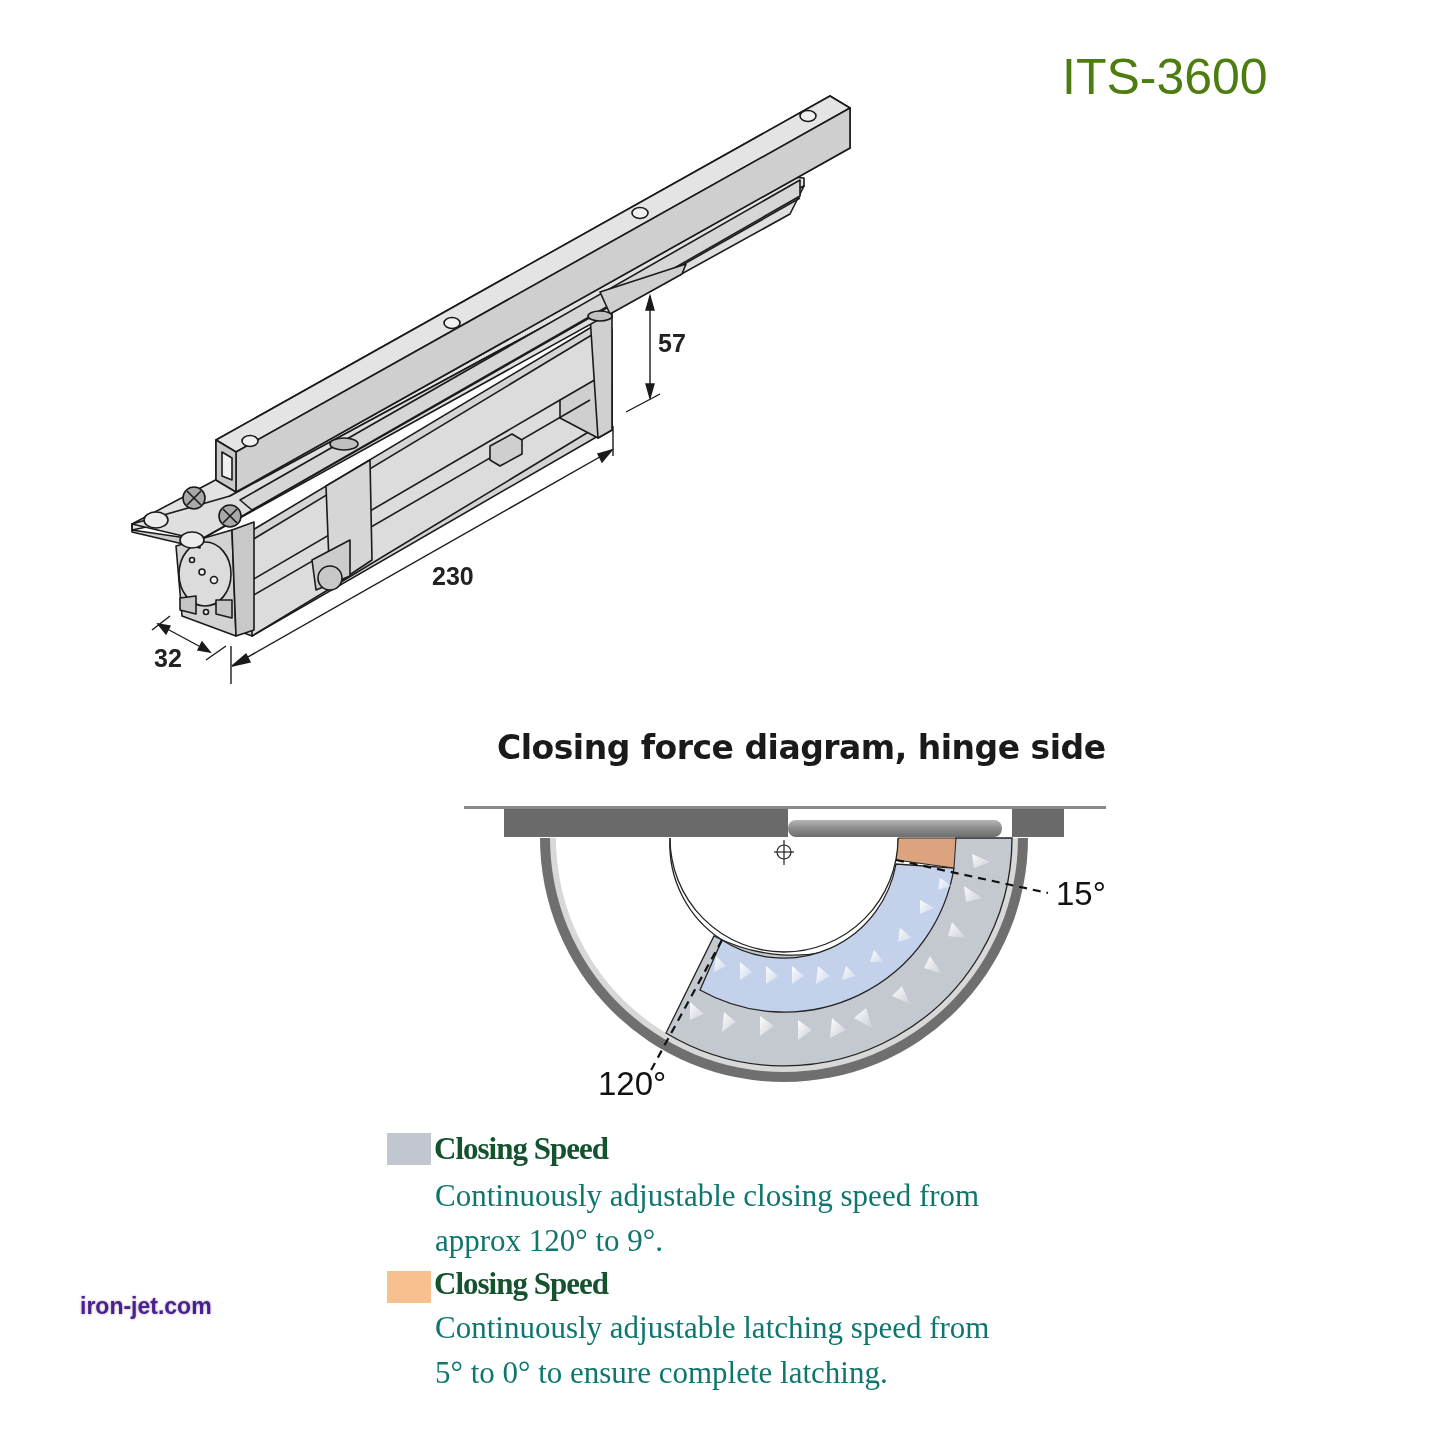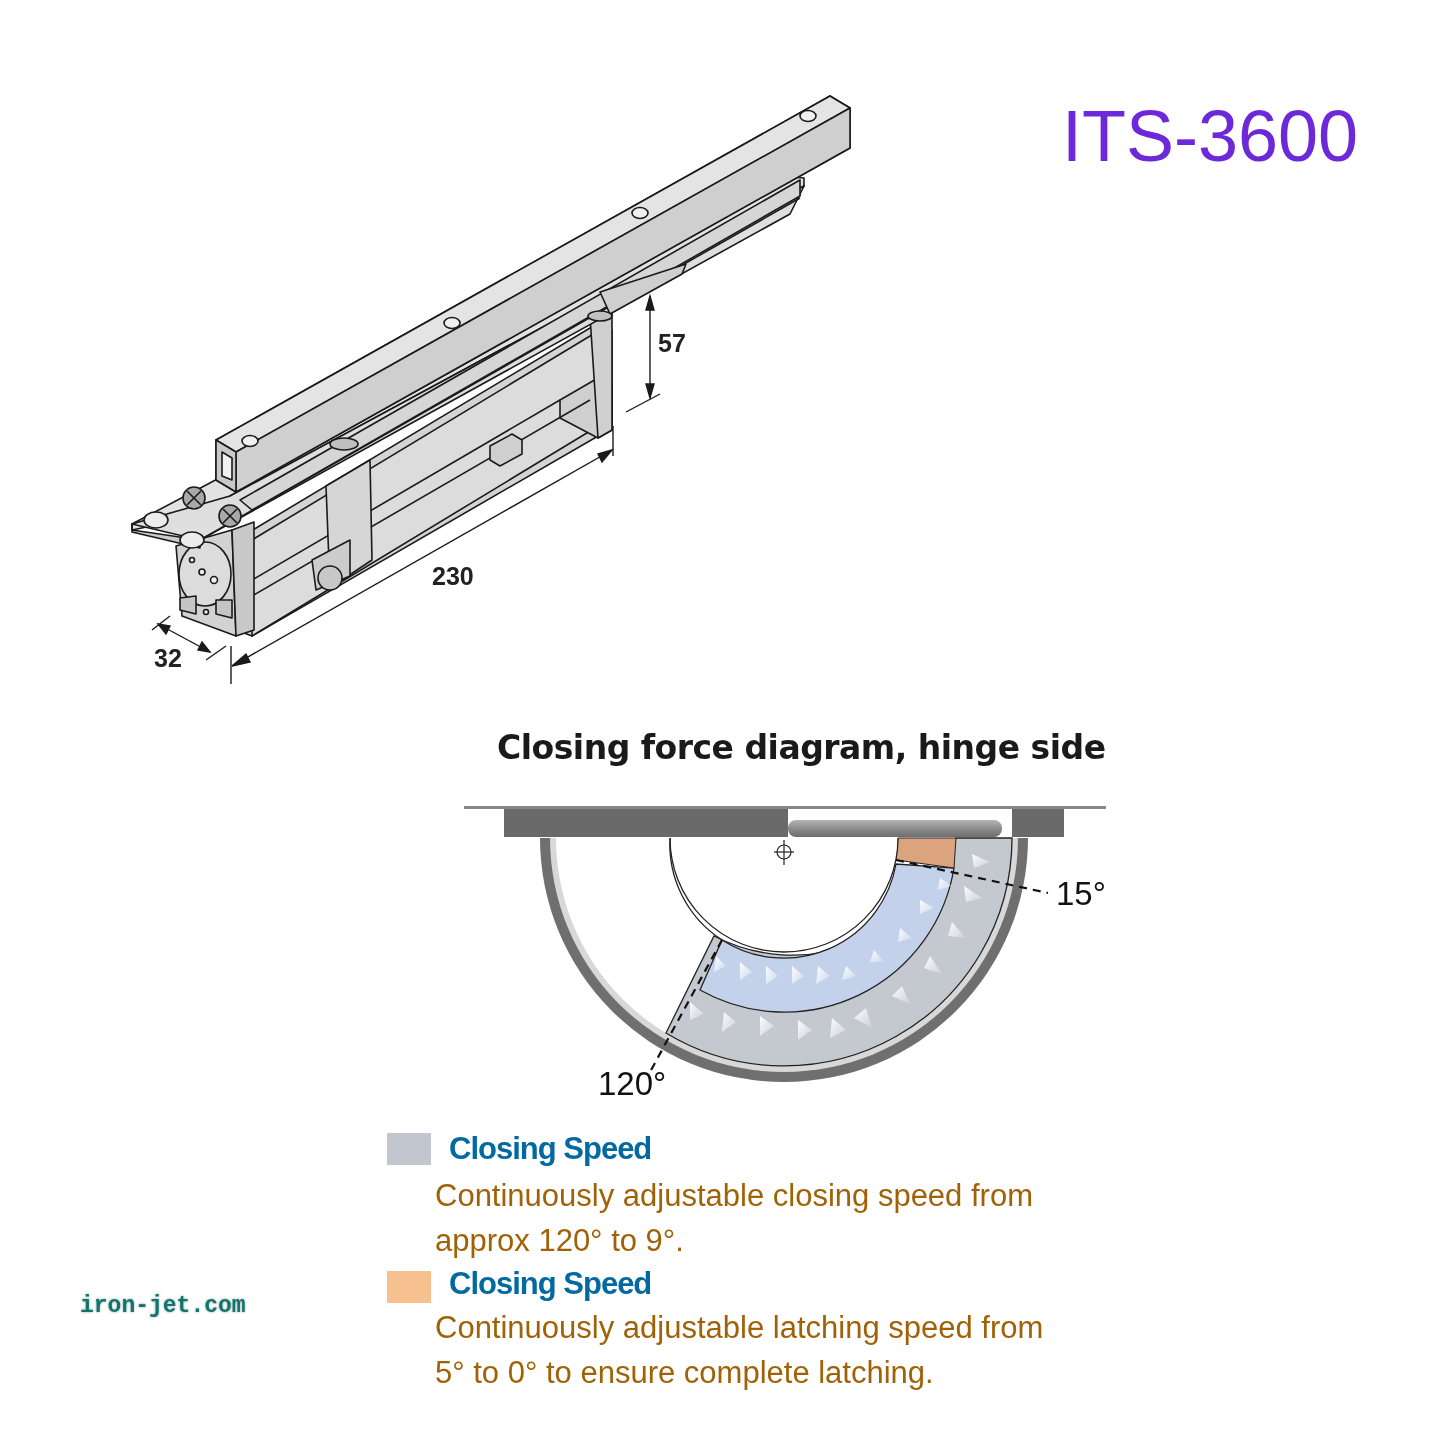--- a/index.html
+++ b/index.html
@@ -1,26 +1,26 @@
 <!DOCTYPE html>
 <html><head>
 <meta charset="utf-8">
 <style>
   html, body { margin: 0; padding: 0; background: #ffffff; }
   body { width: 1445px; height: 1445px; position: relative; overflow: hidden; font-family: "Liberation Sans", sans-serif; }
-  .model-title { position: absolute; left: 1062px; top: 52px; font-size: 72px; color: #6d28d9; font-family: "Liberation Sans", sans-serif; letter-spacing: 0px; line-height: 1; margin-top: 48px; }
+  .model-title { position: absolute; left: 1062px; top: 52px; font-size: 50px; color: #4d7c0f; font-family: "Liberation Sans", sans-serif; letter-spacing: 0px; line-height: 1; }
   .drawing { position: absolute; left: 0; top: 0; }
   .dim-label { font-family: "Liberation Sans", sans-serif; font-weight: bold; font-size: 25px; fill: #222; }
   .diagram-title { position: absolute; left: 497px; top: 728px; font-size: 33px; font-weight: bold; color: #1a1a1a; font-family: "DejaVu Sans", sans-serif; letter-spacing: -0.5px; }
   .angle-label { font-family: "Liberation Sans", sans-serif; font-size: 33px; fill: #111; }
   .legend { position: absolute; left: 387px; width: 800px; }
   .legend-swatch { position: absolute; left: 0; width: 44px; height: 32px; }
-  .legend-head { position: absolute; left: 62px; font-size: 31px; font-weight: bold; color: #0369a1; font-family: Liberation Sans, sans-serif; letter-spacing: -1px; white-space: nowrap; }
-  .legend-desc { position: absolute; left: 48px; font-size: 31px; color: #a16207; font-family: Liberation Sans, sans-serif; line-height: 45px; width: 760px; }
-  .watermark { position: absolute; left: 80px; top: 1293px; font-size: 23px; color: #0f766e; font-weight: bold; font-family: Liberation Mono, monospace; text-shadow: 0 0 3px #bdbdbd, 0 0 2px #cfcfcf; }
+  .legend-head { position: absolute; left: 47px; font-size: 31px; font-weight: bold; color: #14532d; font-family: Liberation Serif, serif; letter-spacing: -1px; white-space: nowrap; }
+  .legend-desc { position: absolute; left: 48px; font-size: 31px; color: #0f766e; font-family: Liberation Serif, serif; line-height: 45px; width: 760px; }
+  .watermark { position: absolute; left: 80px; top: 1293px; font-size: 23px; color: #4c1d95; font-weight: bold; font-family: Liberation Sans, sans-serif; text-shadow: 0 0 3px #bdbdbd, 0 0 2px #cfcfcf; }
 </style>
 </head>
 <body>
 
 <div class="model-title">ITS-3600</div>
 
 <svg class="drawing" width="1445" height="720" viewBox="0 0 1445 720">
   <g stroke="#1a1a1a" stroke-width="1.6" stroke-linejoin="round" fill="#d9d9d9">
 
     <polygon points="236,540 600,322 612,330 612,428 252,636 236,630" fill="#d4d4d4"></polygon>

